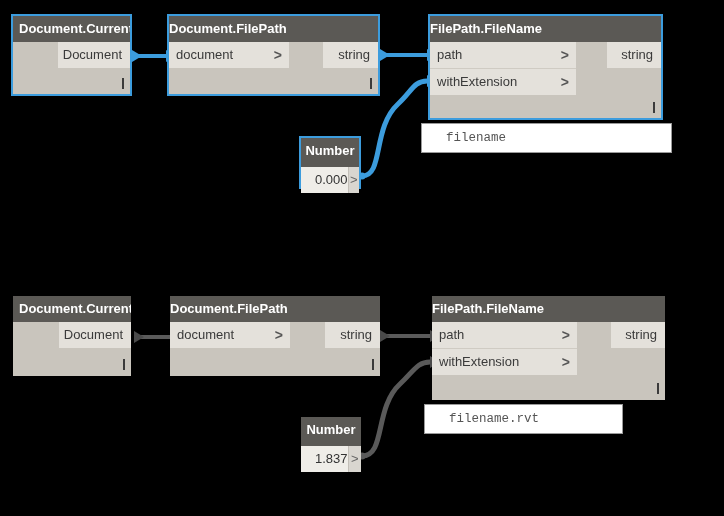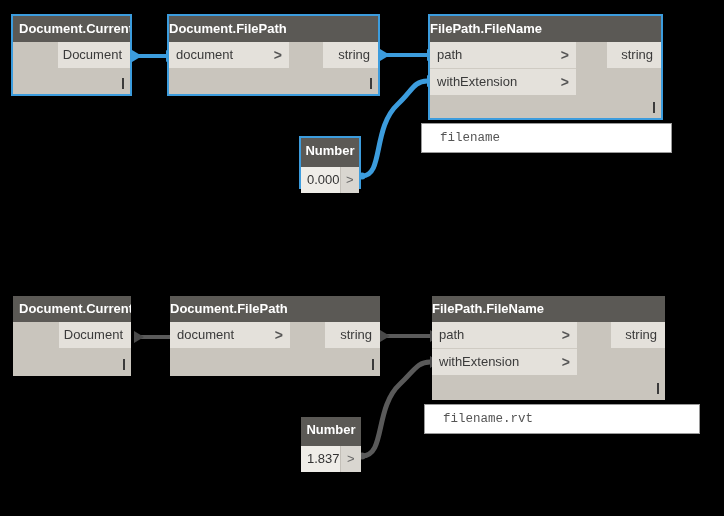--- a/index.html
+++ b/index.html
@@ -62,38 +62,38 @@
 
   
   .numnode{position:absolute;box-sizing:border-box;}
   .num-title{
     background:#5B5955;color:#fff;font-weight:bold;font-size:13px;
     text-align:center;line-height:25px;height:29px;
   }
   .num-row{display:flex;height:26px;}
   .num-val{
     flex:1;background:#EFEDE8;color:#333;font-size:13px;
-    line-height:26px;padding-left:6px;box-sizing:border-box;
+    line-height:26px;padding-left:14px;box-sizing:border-box;
   }
   .num-out{
     width:26px;background:#D9D6D0;color:#666;font-size:13px;
     line-height:26px;text-align:center;box-sizing:border-box;
     border-left:1px solid #c3bfb8;
   }
 
   
   .watch{
     position:absolute;
     background:#ffffff;
     border:1px solid #9a9a9a;
     box-sizing:border-box;
     font-family:"Liberation Mono", monospace;
     font-size:12.5px;
     color:#555;
-    padding-left:18px;
+    padding-left:24px;
     display:flex;
     align-items:center;
   }
 </style>
 </head>
 <body>
 
 <div id="canvas">
 
   <svg class="wires" viewBox="0 0 724 516">
@@ -222,17 +222,17 @@
   </div>
 
   <div class="numnode" style="left:301px;top:417px;width:60px;height:51px;">
     <div class="num-title">Number</div>
     <div class="num-row">
       <div class="num-val">1.837</div>
       <div class="num-out">&gt;</div>
     </div>
   </div>
 
-  <div class="watch" style="left:424px;top:404px;width:276px;height:30px;">
+  <div class="watch" style="left:424px;top:404px;width:199px;height:30px;">
     <span>filename.rvt</span>
   </div>
 
 </div>
 
 </body></html>

